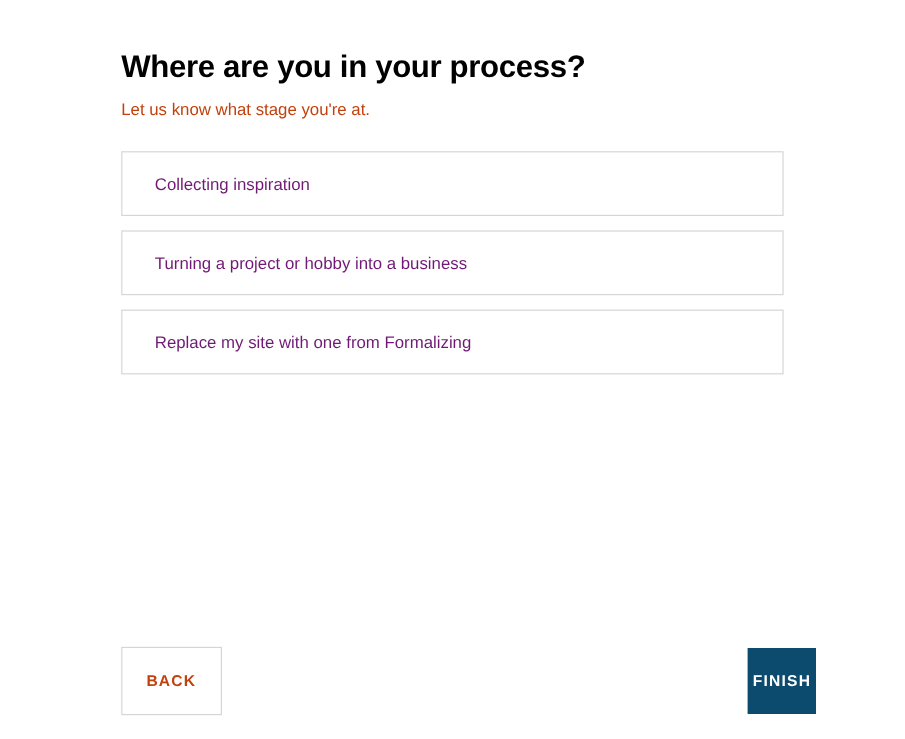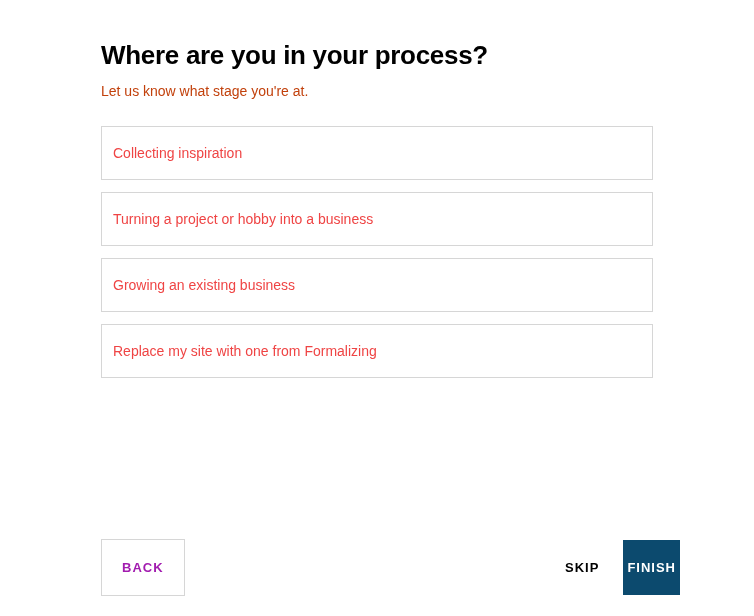--- a/index.html
+++ b/index.html
@@ -29,23 +29,23 @@
       color: #c2410c;
       margin-bottom: 27px;
     }
     .options {
       display: flex;
       flex-direction: column;
       gap: 12px;
     }
     .option {
       border: 1px solid #d6d6d6;
-      padding: 18px 11px;
+      padding: 18px 27px;
       font-size: 14px;
-      color: #ef4444;
+      color: #701a75;
       cursor: pointer;
       background: #ffffff;
     }
     .option.selected {
       border: 2px solid #000000;
       padding: 17px 14px;
       color: #1a1a1a;
     }
     .footer {
       position: absolute;
@@ -65,21 +65,21 @@
       font-size: 13px;
       font-weight: 600;
       letter-spacing: 1px;
       text-transform: uppercase;
       cursor: pointer;
       border: none;
       font-family: inherit;
     }
     .btn-back {
       background: #ffffff;
-      color: #a21caf;
+      color: #c2410c;
       border: 1px solid #d6d6d6;
       padding: 20px 20px;
     }
     .btn-skip {
       background: transparent;
       color: #000000;
       padding: 20px 24px;
     }
     .btn-finish {
       background: #0c4a6e;
@@ -89,24 +89,22 @@
   </style>
 </head>
 <body>
 
 <div class="container">
   <h1 class="heading">Where are you in your process?</h1>
   <p class="subheading">Let us know what stage you're at.</p>
   <div class="options">
     <div class="option">Collecting inspiration</div>
     <div class="option">Turning a project or hobby into a business</div>
-    <div class="option">Growing an existing business</div>
     <div class="option">Replace my site with one from Formalizing</div>
   </div>
 </div>
 
 <div class="footer">
   <button class="btn btn-back">Back</button>
   <div class="footer-right">
-    <button class="btn btn-skip">Skip</button>
     <button class="btn btn-finish">Finish</button>
   </div>
 </div>
 
 </body></html>

